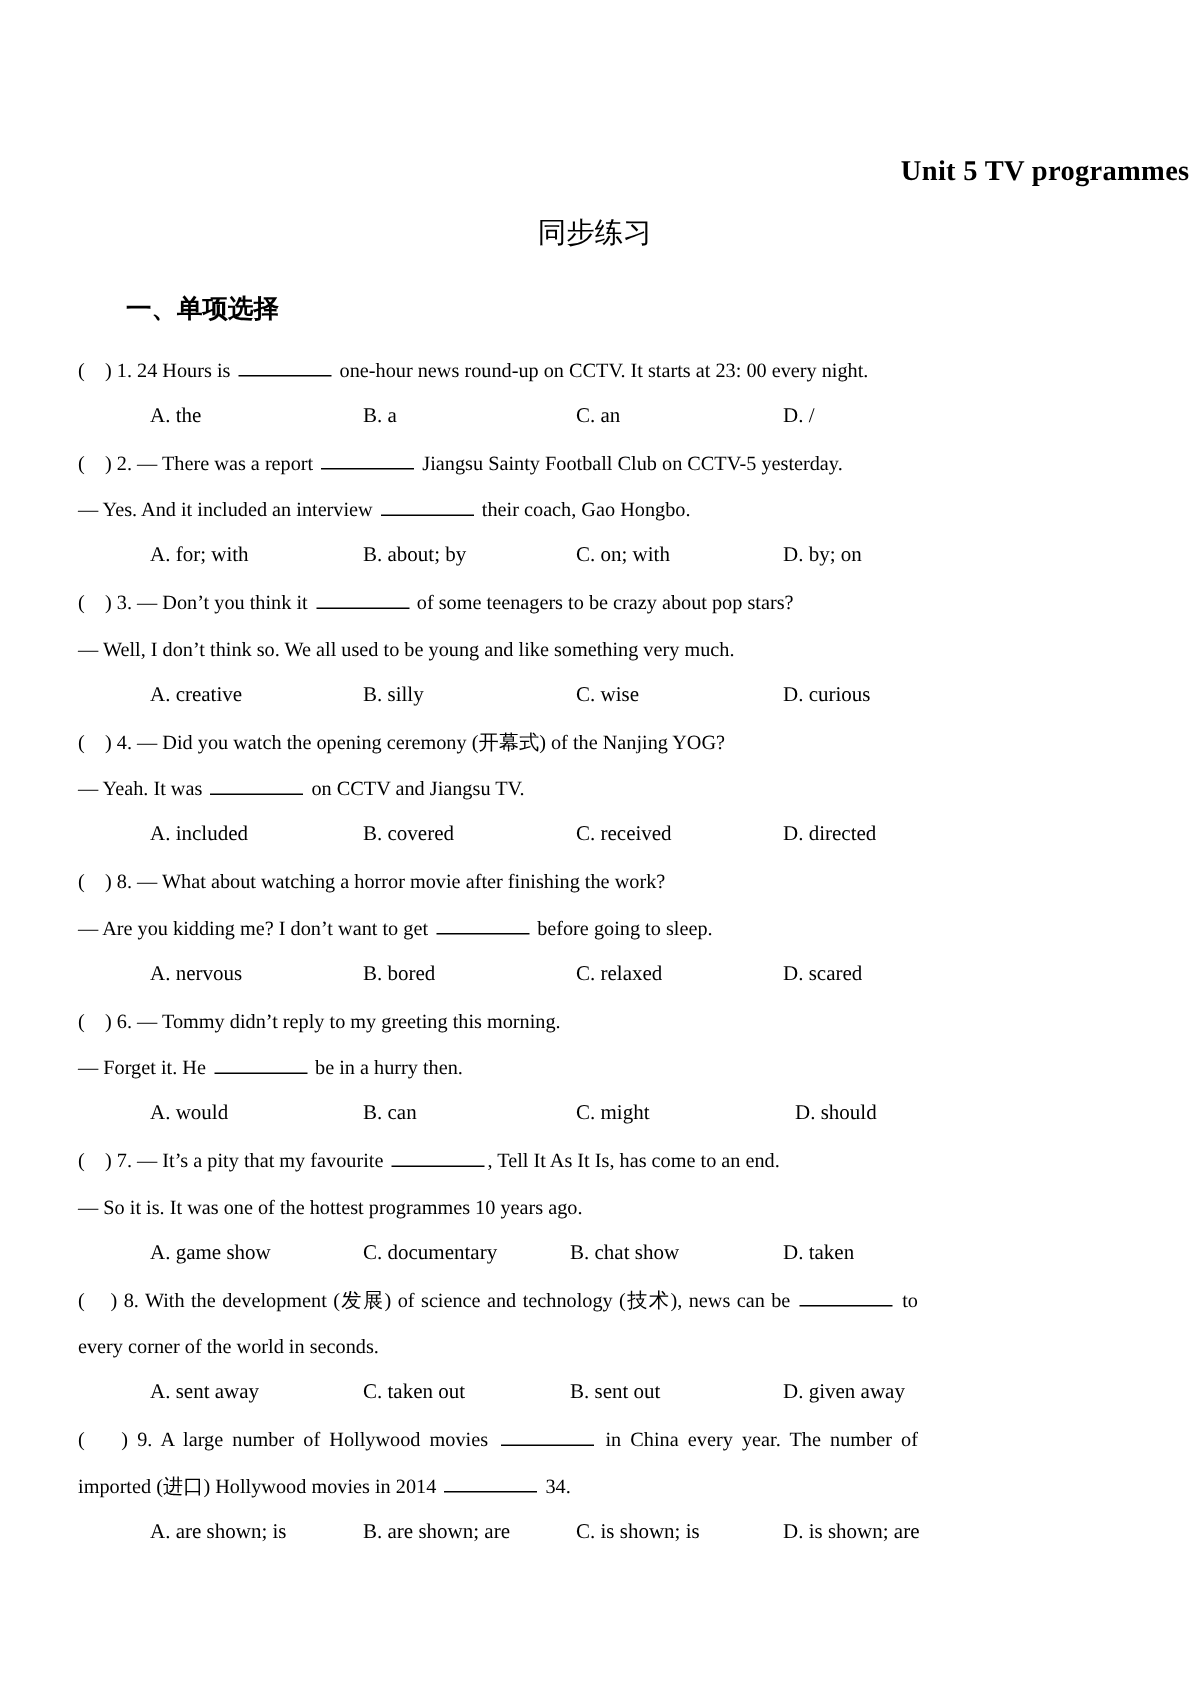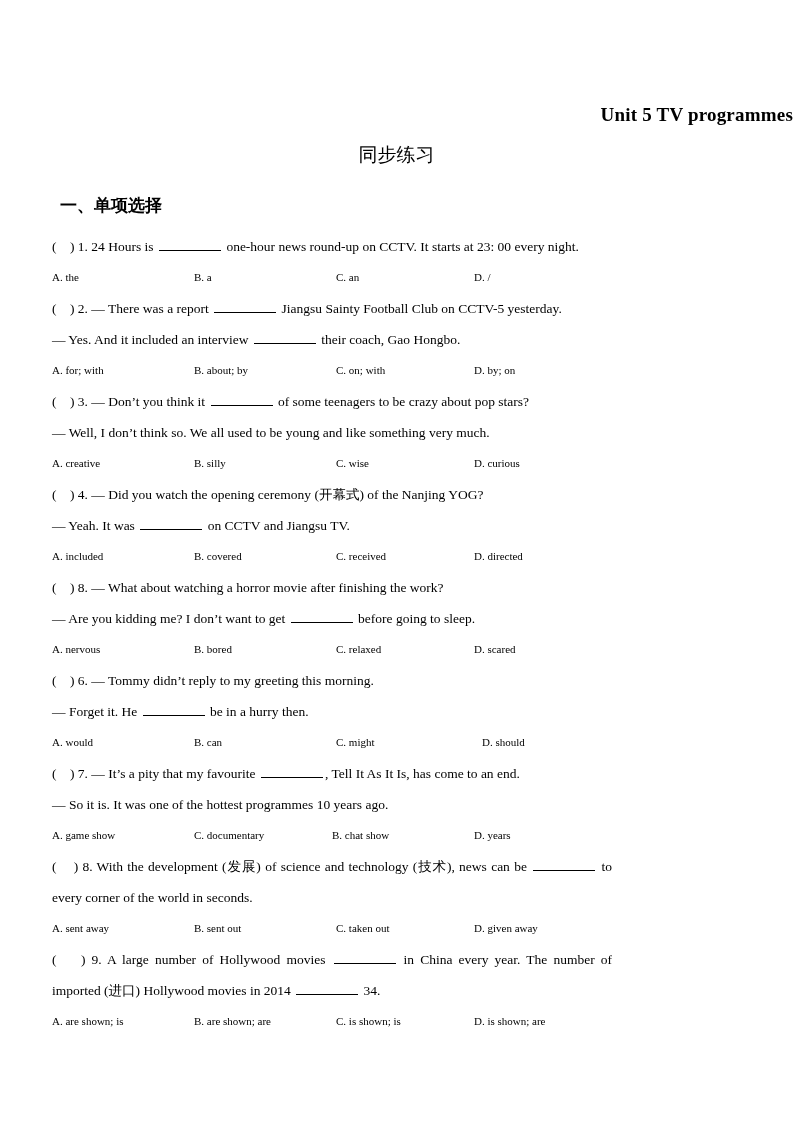--- a/index.html
+++ b/index.html
@@ -32,43 +32,44 @@
   .doc-subtitle {
     margin: 0;
     padding-top: 16px;
     text-align: center;
     font-size: 19px;
     font-weight: normal;
   }
   .section-heading {
     margin: 0;
     padding-top: 26px;
-    padding-left: 60px;
+    padding-left: 84px;
     font-size: 17px;
     font-weight: bold;
   }
   .content {
     padding-top: 14px;
     padding-left: 52px;
     width: 560px;
     box-sizing: content-box;
   }
   .line {
     font-size: 13.5px;
     line-height: 31px;
     white-space: pre-wrap;
   }
   .line.justify {
     text-align: justify;
     text-align-last: left;
   }
   .opts {
     display: flex;
-    font-size: 11px;
+    font-size: 14px;
     line-height: 31px;
+    margin-left: 48px;
   }
   .opt {
     flex: 0 0 auto;
   }
   .opt.a { width: 142px; }
   .opt.b { width: 142px; }
   .opt.c { width: 138px; }
   .opt.d { width: 138px; }
   .opts.shift-d .opt.c { width: 146px; }
   .blank {
@@ -136,27 +137,27 @@
         <span class="opt b">B. can</span>
         <span class="opt c">C. might</span>
         <span class="opt d">D. should</span>
       </div>
       <div class="line">(    ) 7. — It’s a pity that my favourite <span class="blank"></span>, Tell It As It Is, has come to an end.</div>
       <div class="line">— So it is. It was one of the hottest programmes 10 years ago.</div>
       <div class="opts">
         <span class="opt a">A. game show</span>
         <span class="opt c">C. documentary</span>
         <span class="opt b">B. chat show</span>
-        <span class="opt d">D. years</span>
+        <span class="opt d">D. taken</span>
       </div>
       <div class="line justify">(    ) 8. With the development (发展) of science and technology (技术), news can be <span class="blank"></span> to every corner of the world in seconds.</div>
       <div class="opts">
         <span class="opt a">A. sent away</span>
+        <span class="opt c">C. taken out</span>
         <span class="opt b">B. sent out</span>
-        <span class="opt c">C. taken out</span>
         <span class="opt d">D. given away</span>
       </div>
       <div class="line justify">(    ) 9. A large number of Hollywood movies <span class="blank"></span> in China every year. The number of imported (进口) Hollywood movies in 2014 <span class="blank"></span> 34.</div>
       <div class="opts">
         <span class="opt a">A. are shown; is</span>
         <span class="opt b">B. are shown; are</span>
         <span class="opt c">C. is shown; is</span>
         <span class="opt d">D. is shown; are</span>
       </div>
     </div>

